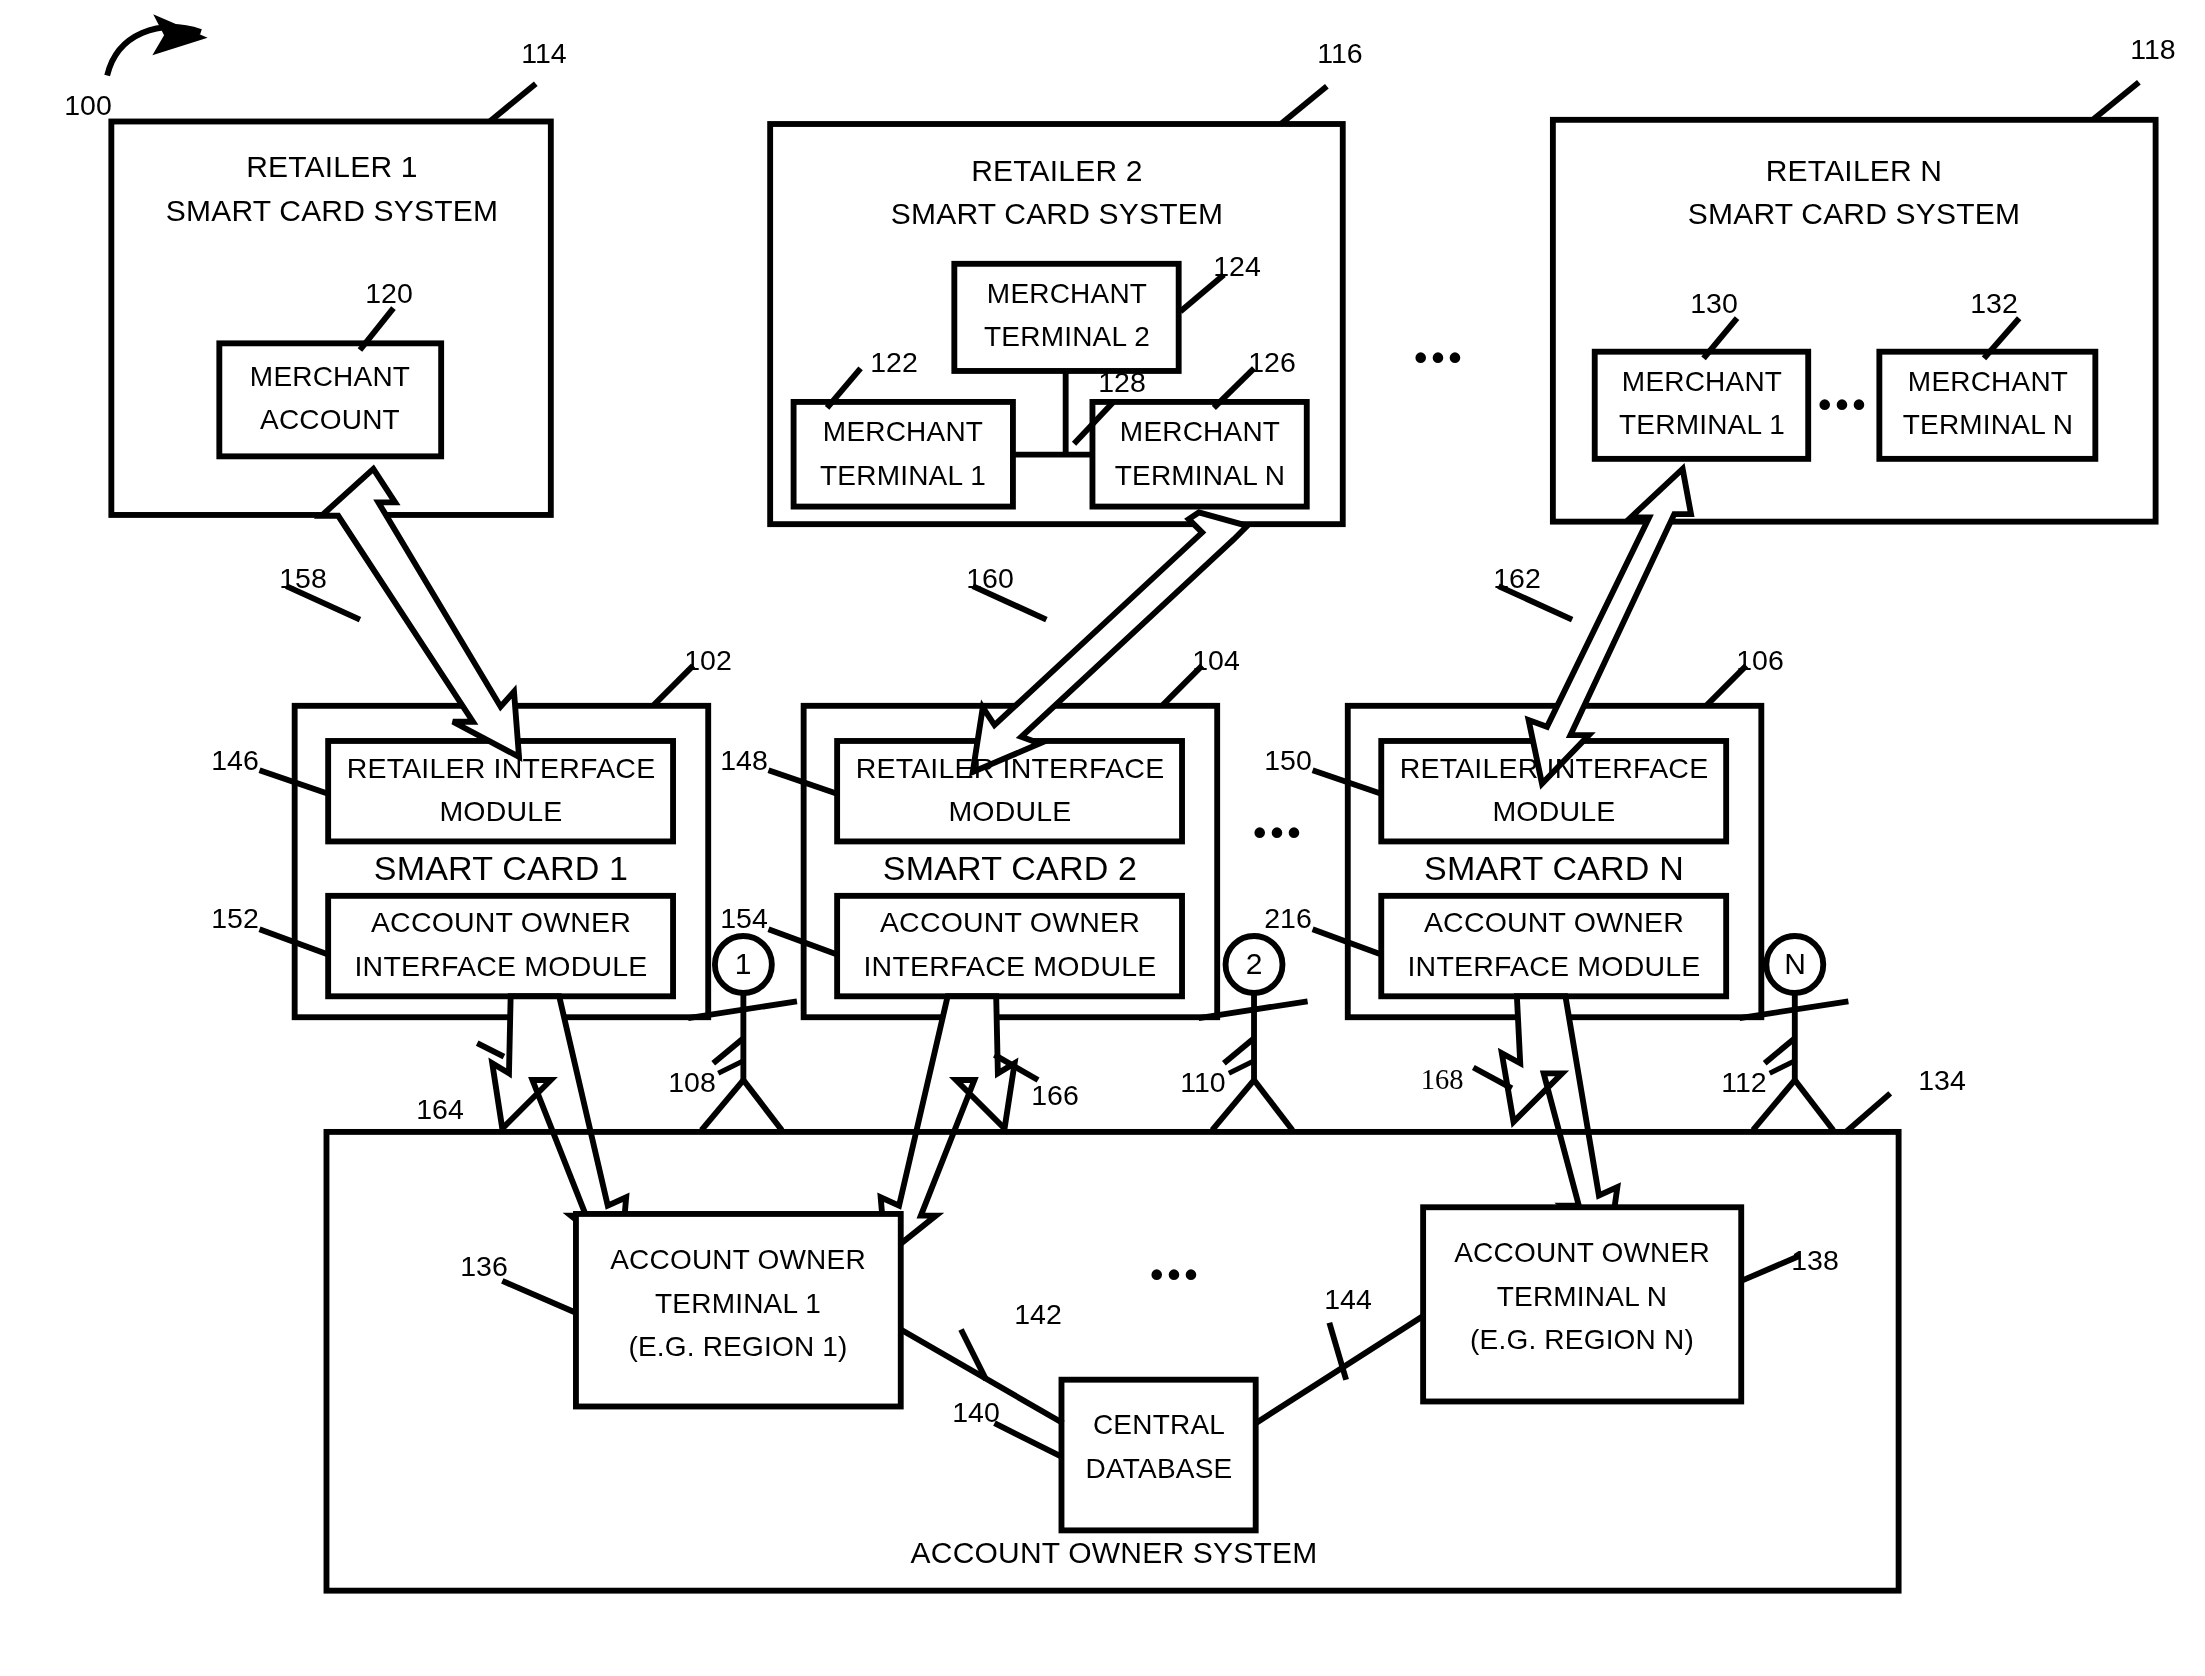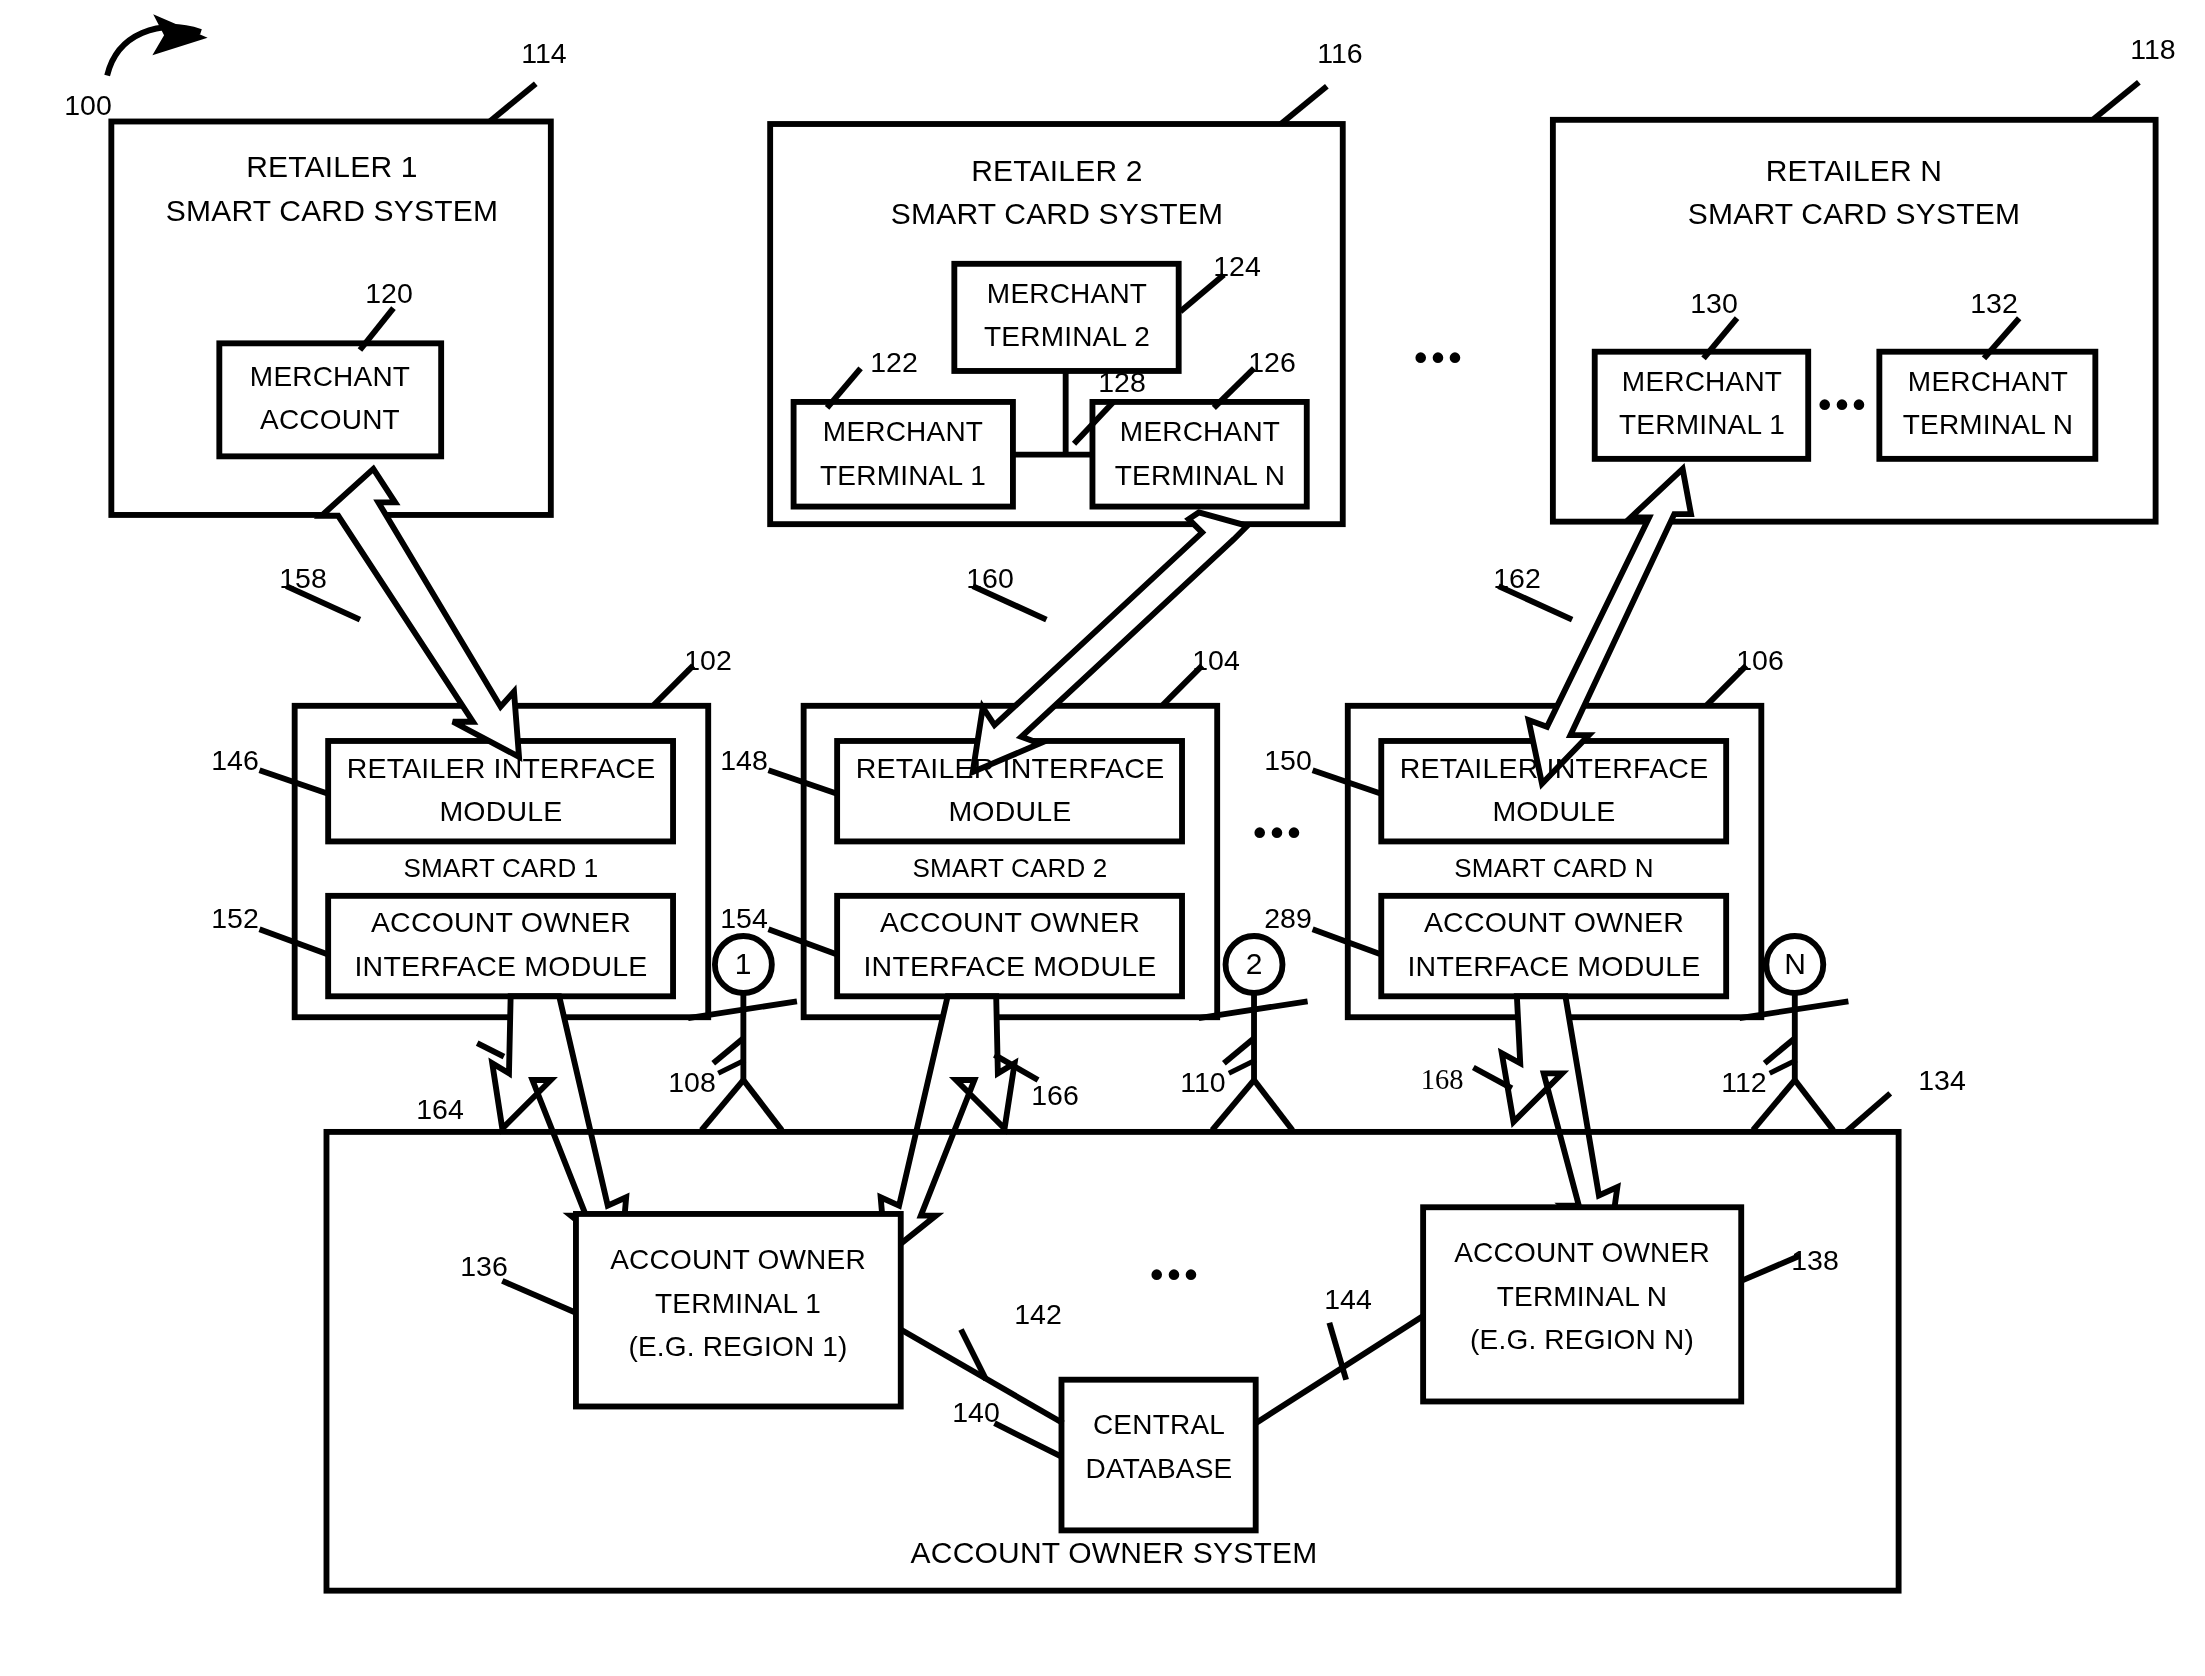--- a/index.html
+++ b/index.html
@@ -37,21 +37,21 @@
     position: absolute;
     font-size: 28.5px;
     color: #000;
     transform: translate(-50%, -50%);
     font-family: "Liberation Sans", sans-serif;
     white-space: pre;
   }
   .sysname { font-size: 30px; }
   .boxname { font-size: 28px; }
   .modname { font-size: 28.5px; }
-  .cardname { font-size: 26px; }
+  .cardname { font-size: 34px; }
   .dots {
     position: absolute;
     font-size: 37px;
     font-weight: bold;
     letter-spacing: 4.2px;
     transform: translate(-50%, -50%);
     font-family: "Liberation Sans", sans-serif;
   }
   .actorlabel {
     position: absolute;
@@ -299,21 +299,21 @@
   <div class="txt modname" style="left:1010px; top:923px;">ACCOUNT OWNER</div>
   <div class="txt modname" style="left:1010px; top:967px;">INTERFACE MODULE</div>
 
   <div class="dots" style="left:1279px; top:833px;">•••</div>
 
   <div class="ref" style="left:1760px; top:660px;">106</div>
   <div class="ref" style="left:1288px; top:760px;">150</div>
   <div class="txt modname" style="left:1554px; top:769px;">RETAILER INTERFACE</div>
   <div class="txt modname" style="left:1554px; top:812px;">MODULE</div>
   <div class="txt cardname" style="left:1554px; top:868px;">SMART CARD N</div>
-  <div class="ref" style="left:1288px; top:918px;">289</div>
+  <div class="ref" style="left:1288px; top:918px;">216</div>
   <div class="txt modname" style="left:1554px; top:923px;">ACCOUNT OWNER</div>
   <div class="txt modname" style="left:1554px; top:967px;">INTERFACE MODULE</div>
 
   <div class="actorlabel" style="left:743px; top:964px;">1</div>
   <div class="actorlabel" style="left:1254px; top:964px;">2</div>
   <div class="actorlabel" style="left:1795px; top:964px;">N</div>
 
   <div class="ref" style="left:692px; top:1082px;">108</div>
   <div class="ref" style="left:1203px; top:1082px;">110</div>
   <div class="ref" style="left:1744px; top:1082px;">112</div>

